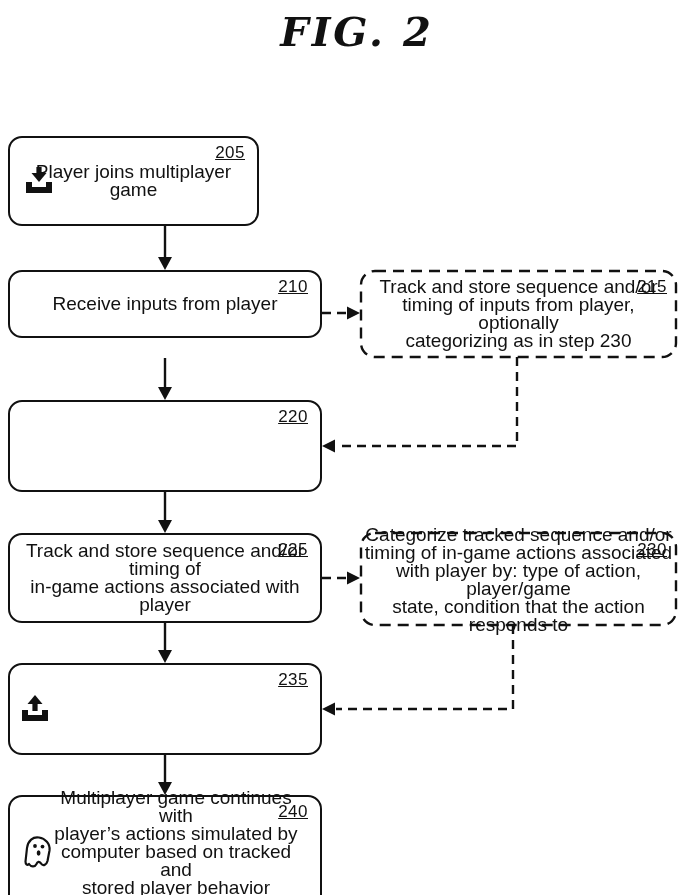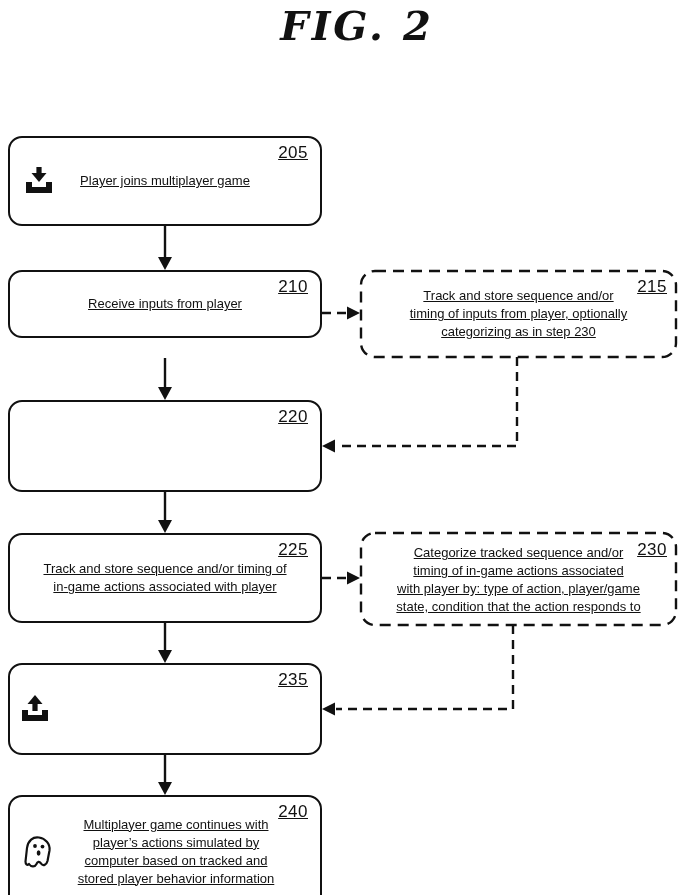--- a/index.html
+++ b/index.html
@@ -7,21 +7,21 @@
     position: relative;
     width: 681px;
     height: 895px;
     background: #fff;
     font-family: "Liberation Sans", sans-serif;
     color: #111;
     overflow: hidden;
   }
   .fig-title {
     position: absolute;
-    top: 2px; left: 0; right: 0;
+    top: 8px; left: 0; right: 0;
     text-align: center;
     font-family: "DejaVu Serif", serif;
     font-style: italic;
     font-weight: bold;
     font-size: 40px;
     letter-spacing: 3px;
     margin-left: 33px;
   }
   svg.overlay {
     position: absolute;
@@ -36,25 +36,24 @@
     border: 2.5px solid #111;
     border-radius: 14px;
     background: #fff;
     display: flex;
     align-items: center;
     justify-content: center;
   }
   .box.dashed { border: none; background: transparent; }
   .txt {
     text-align: center;
-    font-size: 13px;
+    font-size: 19px;
     line-height: 18px;
     white-space: pre-line;
     padding: 0 18px;
-    text-decoration: underline;
   }
   .box.pad-icon .txt { padding: 0 8px 0 38px; }
   .num {
     position: absolute;
     top: 5px; right: 12px;
     font-size: 17px;
     text-decoration: underline;
     letter-spacing: 0.5px;
   }
   .box.dashed .num { top: 7px; right: 10px; }
@@ -98,21 +97,21 @@
       <polygon points="165,533 158,520 172,520"></polygon>
       <polygon points="165,663 158,650 172,650"></polygon>
       <polygon points="165,795 158,782 172,782"></polygon>
       <polygon points="360,313 347,306.5 347,319.5"></polygon>
       <polygon points="360,578 347,571.5 347,584.5"></polygon>
       <polygon points="322,446 335,439.5 335,452.5"></polygon>
       <polygon points="322,709 335,702.5 335,715.5"></polygon>
     </g>
   </svg>
 
-  <div class="box" style="left:8px;top:136px;width:314px;height:90px">
+  <div class="box" style="left:8px;top:136px;width:251px;height:90px">
     <span class="num">205</span>
     <span class="icon">
       <svg width="30" height="28" viewBox="0 0 30 28">
         <rect x="12.4" y="0" width="5.2" height="7.5" fill="#111"></rect>
         <polygon points="15,15 7.5,6 22.5,6" fill="#111"></polygon>
         <path d="M2,15 L8,15 L8,20 L22,20 L22,15 L28,15 L28,26 L2,26 Z" fill="#111"></path>
       </svg>
     </span>
     <div class="txt">Player joins multiplayer game</div>
   </div>

